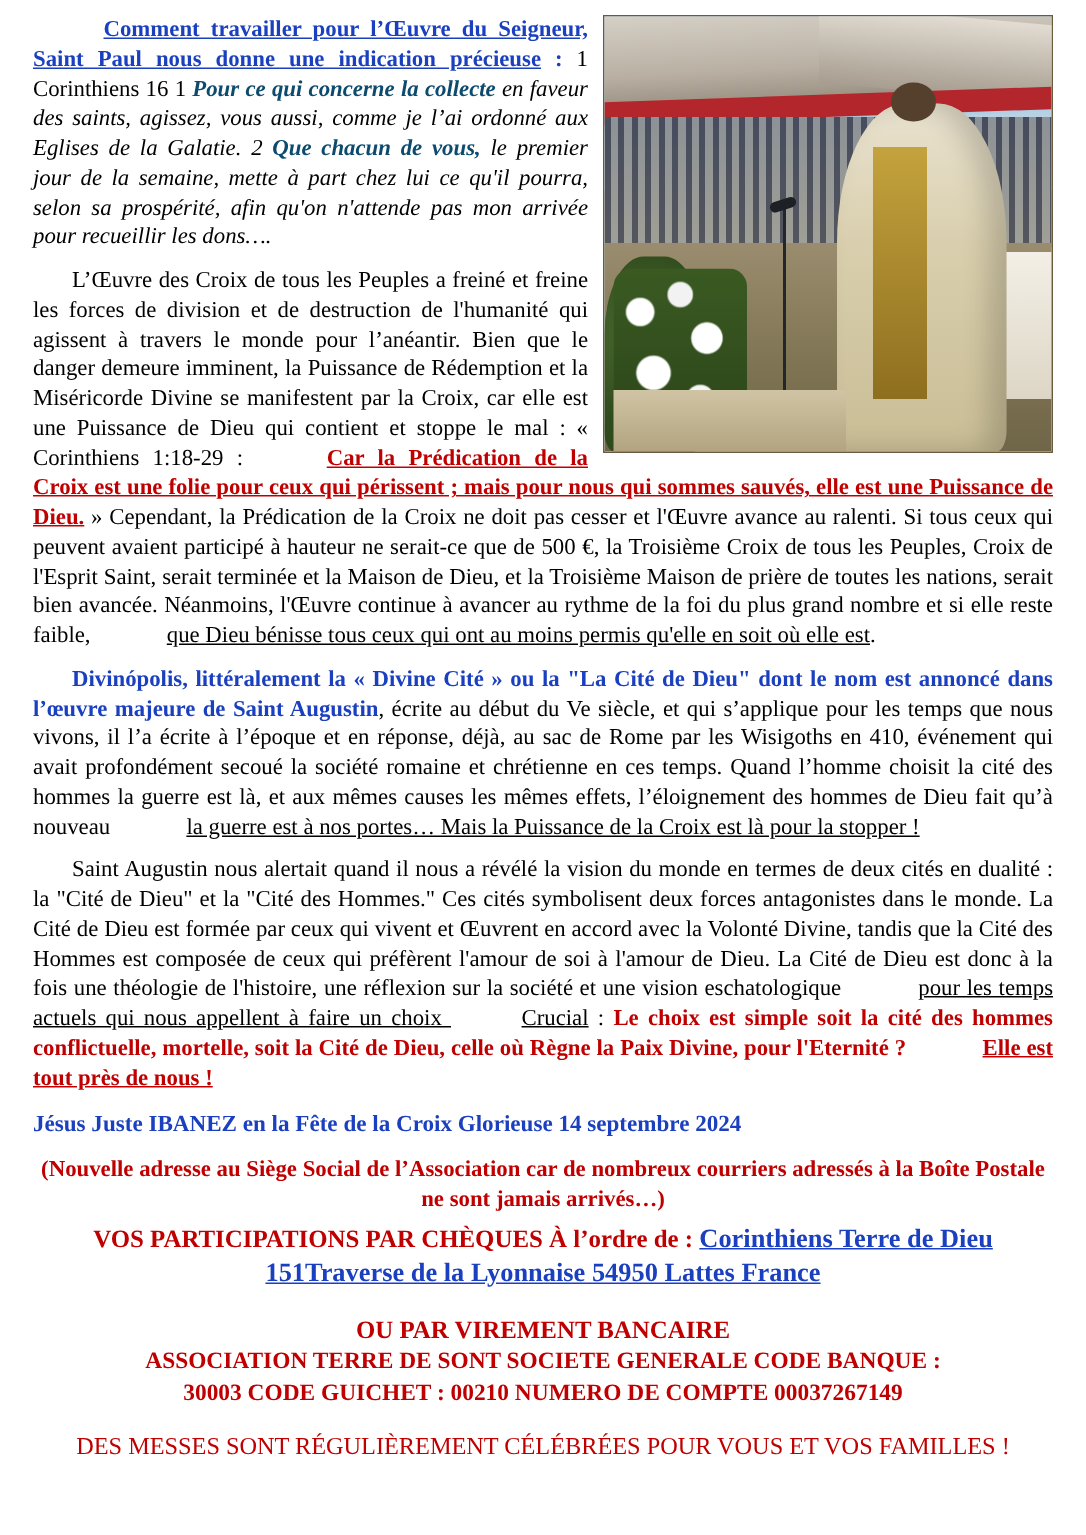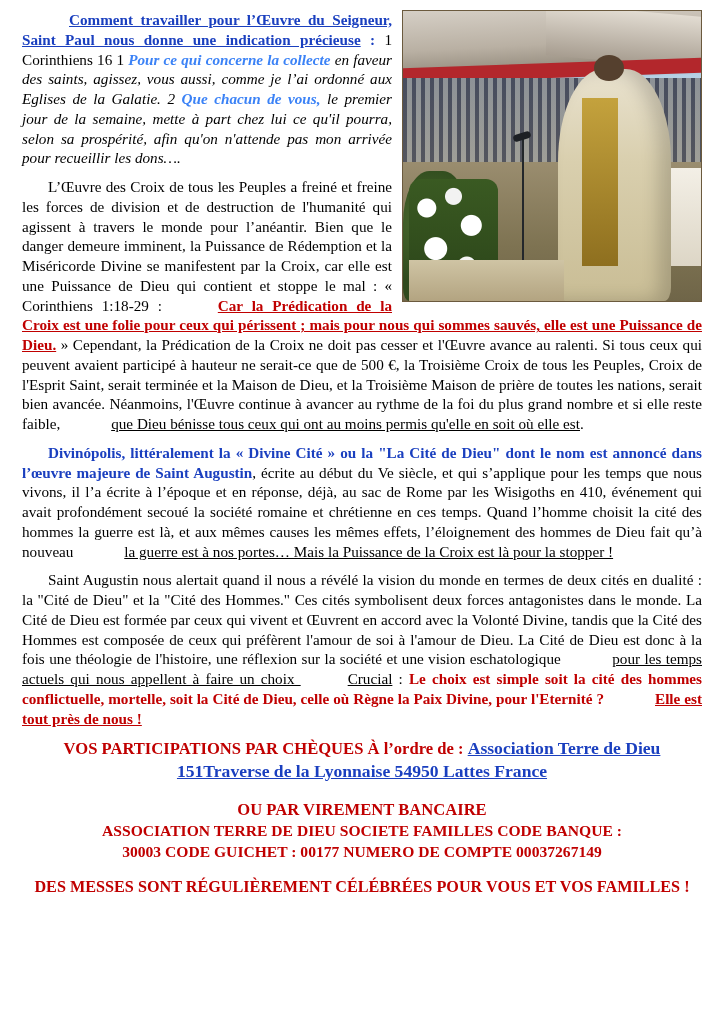--- a/index.html
+++ b/index.html
@@ -118,21 +118,21 @@
   
   p {
     margin: 0 0 9px 0;
     font-size: 15.2px;
     line-height: 1.30;
     text-align: justify;
   }
   .indent { text-indent: 26px; }
   .blue-b { color: #1a3fbf; font-weight: bold; }
   .red-b { color: #c00000; font-weight: bold; }
-  .red-bi { color: #3b82f6; font-weight: bold; font-style: italic; }
+  .red-bi { color: #0c4a6e; font-weight: bold; font-style: italic; }
   .it { font-style: italic; }
   .b { font-weight: normal; }
   .u { text-decoration: underline; margin-left: 47px; }
   .sig {
     color: #1a3fbf;
     font-weight: bold;
     font-size: 15.4px;
     margin: 12px 0 10px 0;
     text-align: left;
   }
@@ -162,21 +162,21 @@
   .bank {
     color: #c00000;
     font-weight: bold;
     text-align: center;
     font-size: 15.6px;
     line-height: 1.34;
     margin: 0;
   }
   .final {
     color: #c00000;
-    font-weight: bold;
+    font-weight: normal;
     text-align: center;
     font-size: 16.2px;
     margin-top: 14px;
   }
   .clearfix::after { content: ""; display: block; clear: both; }
   .tail-block { margin-top: 2px; }
 </style>
 </head>
 <body>
 
@@ -211,29 +211,31 @@
   <div class="clearfix"></div>
 
   <p class="indent">
     <span class="blue-b">Divinópolis, littéralement la « Divine Cité » ou la "La Cité de Dieu" dont le nom est annoncé dans l’œuvre majeure de Saint Augustin</span><span>, écrite au début du Ve siècle, et qui s’applique pour les temps que nous vivons, il l’a écrite à l’époque et en réponse, déjà, au sac de Rome par les Wisigoths en 410, événement qui avait profondément secoué la société romaine et chrétienne en ces temps. Quand l’homme choisit la cité des hommes la guerre est là, et aux mêmes causes les mêmes effets, l’éloignement des hommes de Dieu fait qu’à nouveau </span><span class="u">la guerre est à nos portes… Mais la Puissance de la Croix est là pour la stopper !</span>
   </p>
 
   <p class="indent">
     <span>Saint Augustin nous alertait quand il nous a révélé la vision du monde en termes de deux cités en dualité : </span><span class="b">la "Cité de Dieu" et la "Cité des Hommes."</span><span> Ces cités symbolisent deux forces antagonistes dans le monde. La Cité de Dieu est formée par ceux qui vivent et Œuvrent en accord avec la Volonté Divine, tandis que la Cité des Hommes est composée de ceux qui préfèrent l'amour de soi à l'amour de Dieu. La Cité de Dieu est donc à la fois une théologie de l'histoire, une réflexion sur la société et une vision eschatologique </span><span class="u">pour les temps actuels qui nous appellent à faire un choix </span><span class="b u">Crucial</span><span> : </span><span class="red-b">Le choix est simple soit la cité des hommes conflictuelle, mortelle, soit la Cité de Dieu, celle où Règne la Paix Divine, pour l'Eternité ? </span><span class="red-b u">Elle est tout près de nous !</span>
   </p>
 
-
+  <p class="sig">Jésus Juste IBANEZ en la Fête de la Croix Glorieuse 14 septembre 2024</p>
+
+  <p class="block-red">(Nouvelle adresse au Siège Social de l’Association car de nombreux courriers adressés à la Boîte Postale ne sont jamais arrivés…)</p>
 
   <p class="block-red-big tail-block">
-    <span>VOS PARTICIPATIONS PAR CHÈQUES À l’ordre de : </span><span class="block-blue-big">Association Terre de Dieu</span>
+    <span>VOS PARTICIPATIONS PAR CHÈQUES À l’ordre de : </span><span class="block-blue-big">Corinthiens Terre de Dieu</span>
   </p>
   <p class="center" style="margin:0;">
     <span class="block-blue-big">151Traverse de la Lyonnaise 54950 Lattes France</span>
   </p>
 
   <p class="block-red-big" style="margin-top:16px;">OU PAR VIREMENT BANCAIRE</p>
 
-  <p class="bank">ASSOCIATION TERRE DE DIEU SOCIETE FAMILLES CODE BANQUE :</p>
-  <p class="bank">30003 CODE GUICHET : 00177 NUMERO DE COMPTE 00037267149</p>
+  <p class="bank">ASSOCIATION TERRE DE SONT SOCIETE GENERALE CODE BANQUE :</p>
+  <p class="bank">30003 CODE GUICHET : 00210 NUMERO DE COMPTE 00037267149</p>
 
   <p class="final">DES MESSES SONT RÉGULIÈREMENT CÉLÉBRÉES POUR VOUS ET VOS FAMILLES !</p>
 
 </div>
 
 </body></html>

